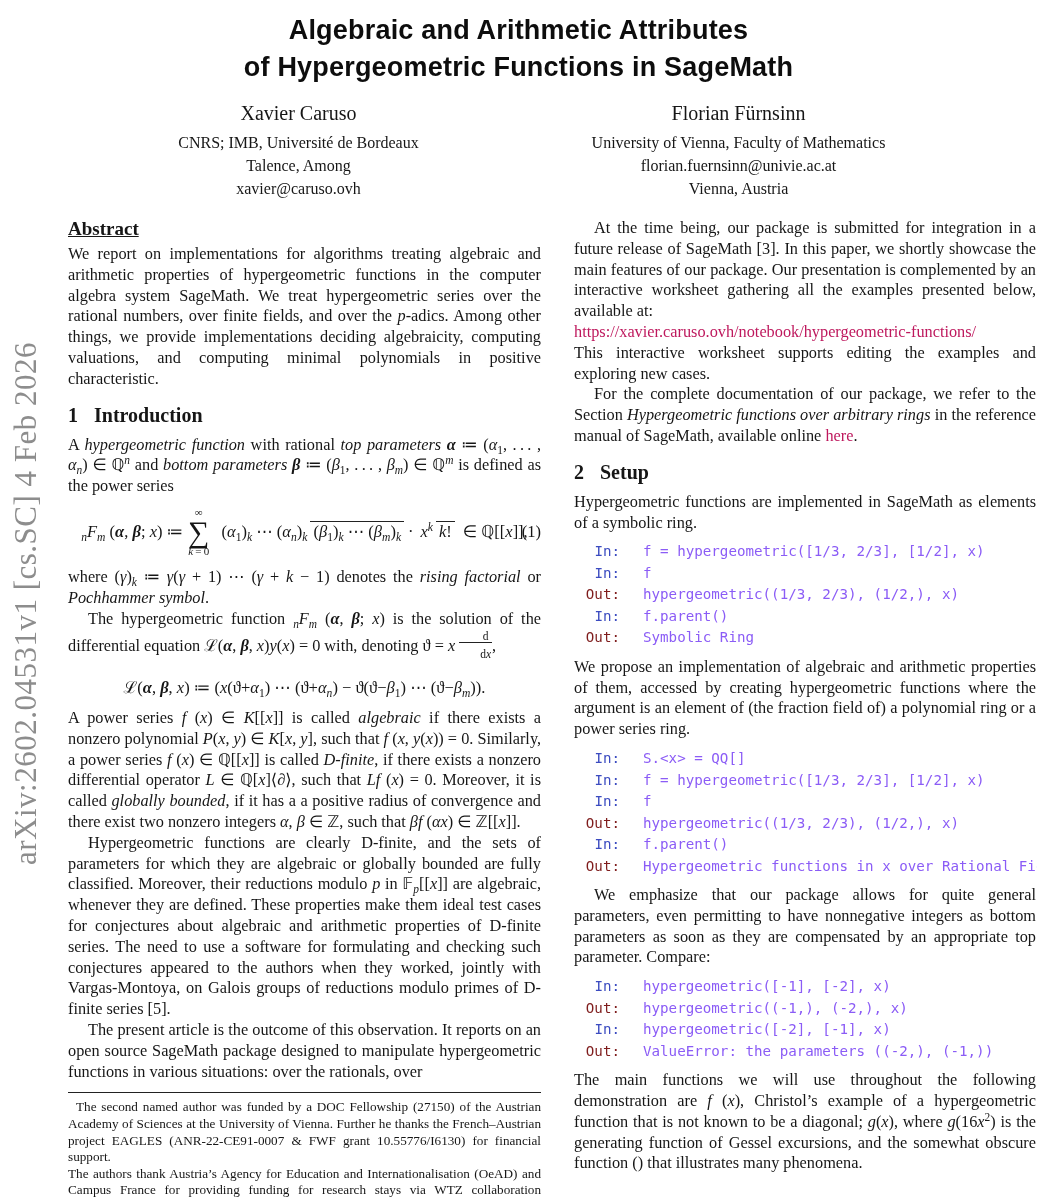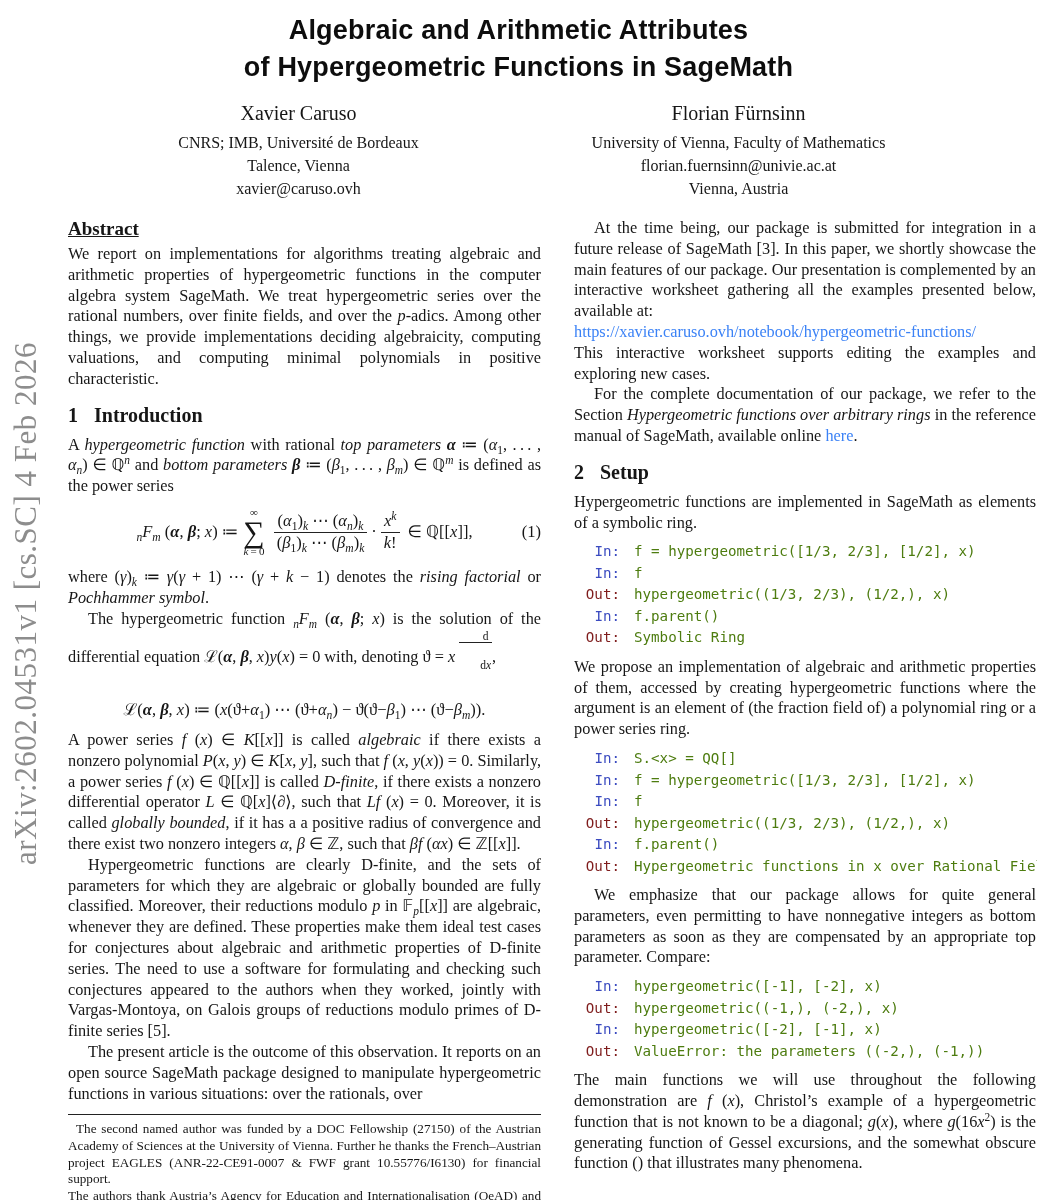--- a/index.html
+++ b/index.html
@@ -27,56 +27,56 @@
   .sec-head .num{margin-right:16px;}
   i{font-style:italic;}
   .bi{font-style:italic;font-weight:bold;}
   sub,sup{font-size:70%;line-height:0;}
   .eq{display:flex;align-items:center;justify-content:center;position:relative;
       margin:10px 0 10px 0;font-size:16.5px;}
   .eqno{position:absolute;right:0;top:50%;transform:translateY(-50%);}
   .sum{display:inline-flex;flex-direction:column;align-items:center;
        vertical-align:middle;line-height:1;font-size:11px;margin:0 5px;}
   .sum .sym{font-size:30px;line-height:.95;}
-  .frac{display:inline-flex;flex-direction:column;align-items:center;
+  .frac{display:inline-flex;flex-direction:row;align-items:center;
         vertical-align:middle;line-height:1.25;margin:0 4px;}
   .frac .den{border-top:1.2px solid #222;}
   .frac .num,.frac .den{padding:0 3px;}
   .dfrac{display:inline-flex;flex-direction:column;align-items:center;
          vertical-align:middle;line-height:1.05;font-size:11.5px;}
-  .dfrac .dden{border-top:1px solid #222;padding:16px 1px;}
-  a.plink{color:#3b82f6;text-decoration:none;}
+  .dfrac .dden{border-top:1px solid #222;padding:5px 1px;}
+  a.plink{color:#be185d;text-decoration:none;}
   .linkline{font-size:16.3px;line-height:20.8px;color:#d4218c;}
   .code{margin:8px 0 8px 0;font-family:"DejaVu Sans Mono",monospace;font-size:14.2px;line-height:21.5px;}
-  .code-line{display:flex;white-space:pre;}
+  .code-line{display:flex;white-space:pre;gap:9px;}
   .code-label{width:46px;text-align:right;flex:0 0 46px;}
   .code-label.in{color:#3b4bc0;}
   .code-label.out{color:#7f1d1d;}
-  .code-text{margin-left:14px;color:#4d7c0f;}
+  .code-text{margin-left:14px;color:#8b5cf6;}
   .fnrule{border:none;border-top:1.3px solid #222;margin:10px 0 6px 0;}
   .fnote{font-size:13.2px;line-height:16.6px;text-align:justify;}
   .fnote.first{text-indent:8px;}
 </style>
 </head>
 <body>
 
 <div class="watermark">arXiv:2602.04531v1  [cs.SC]  4 Feb 2026</div>
 
 <div class="page">
 
   <div class="title">
     <div>Algebraic and Arithmetic Attributes</div>
     <div>of Hypergeometric Functions in SageMath</div>
   </div>
 
   <div class="authors">
     <div class="author">
       <div class="name">Xavier Caruso</div>
       <div class="aff">CNRS; IMB, Université de Bordeaux</div>
-      <div class="aff">Talence, Vienna</div>
+      <div class="aff">Talence, Among</div>
       <div class="aff">xavier@caruso.ovh</div>
     </div>
     <div class="author">
       <div class="name">Florian Fürnsinn</div>
       <div class="aff">University of Vienna, Faculty of Mathematics</div>
       <div class="aff">florian.fuernsinn@univie.ac.at</div>
       <div class="aff">Vienna, Austria</div>
     </div>
   </div>
 

